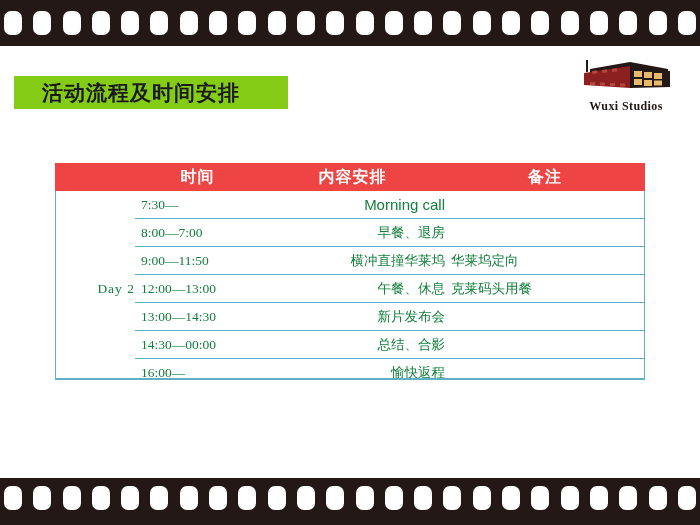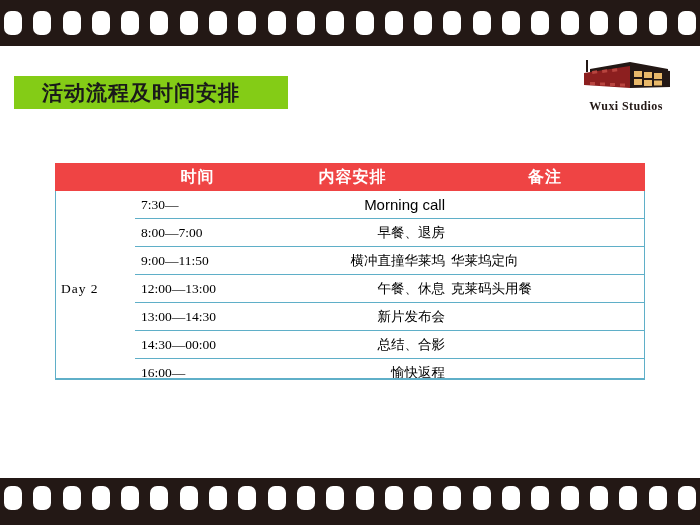--- a/index.html
+++ b/index.html
@@ -108,35 +108,35 @@
     height: 28px;
     padding: 0;
     letter-spacing: 1px;
     text-align: center;
     border: none;
   }
   .schedule tbody td {
     height: 27px;
     padding: 0 0 0 6px;
     font-size: 13.5px;
-    color: #000000;
+    color: #15803d;
     border-top: 1px solid #5FAFC8;
     border-bottom: none;
     background: #ffffff;
     vertical-align: middle;
   }
   .schedule tbody tr:first-child td { border-top: none; }
 
   .col-day    { width: 80px; }
   .col-time   { width: 125px; }
   .col-item   { width: 185px; }
   .col-remark { width: 200px; }
 
   td.day-cell {
-    text-align: left;
+    text-align: right;
     font-family: "Liberation Serif", "DejaVu Serif", serif;
     font-size: 13px;
     color: #231815;
     letter-spacing: 1px;
     border-top: none !important;
   }
   td.time-cell {
     font-family: "Liberation Serif", "DejaVu Serif", serif;
     font-size: 14px;
     color: #231815;

